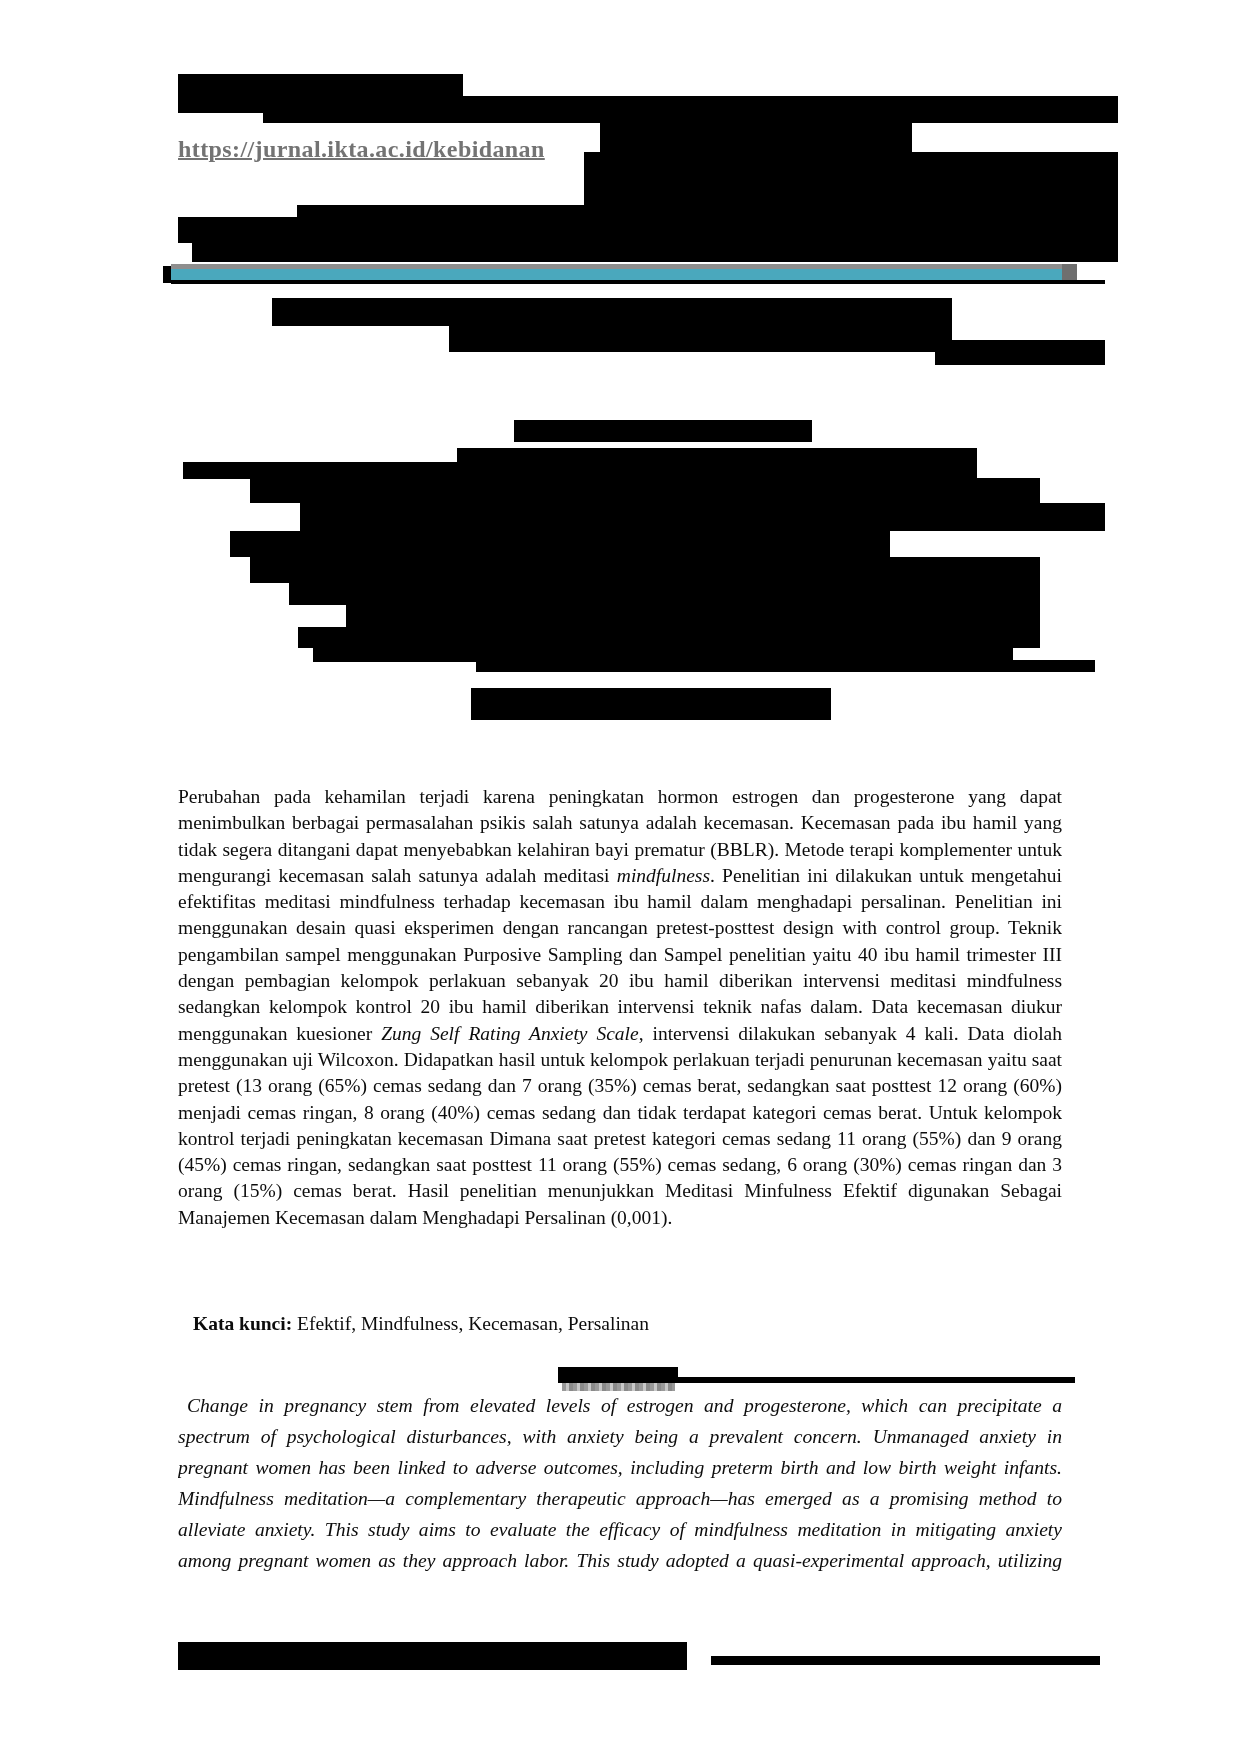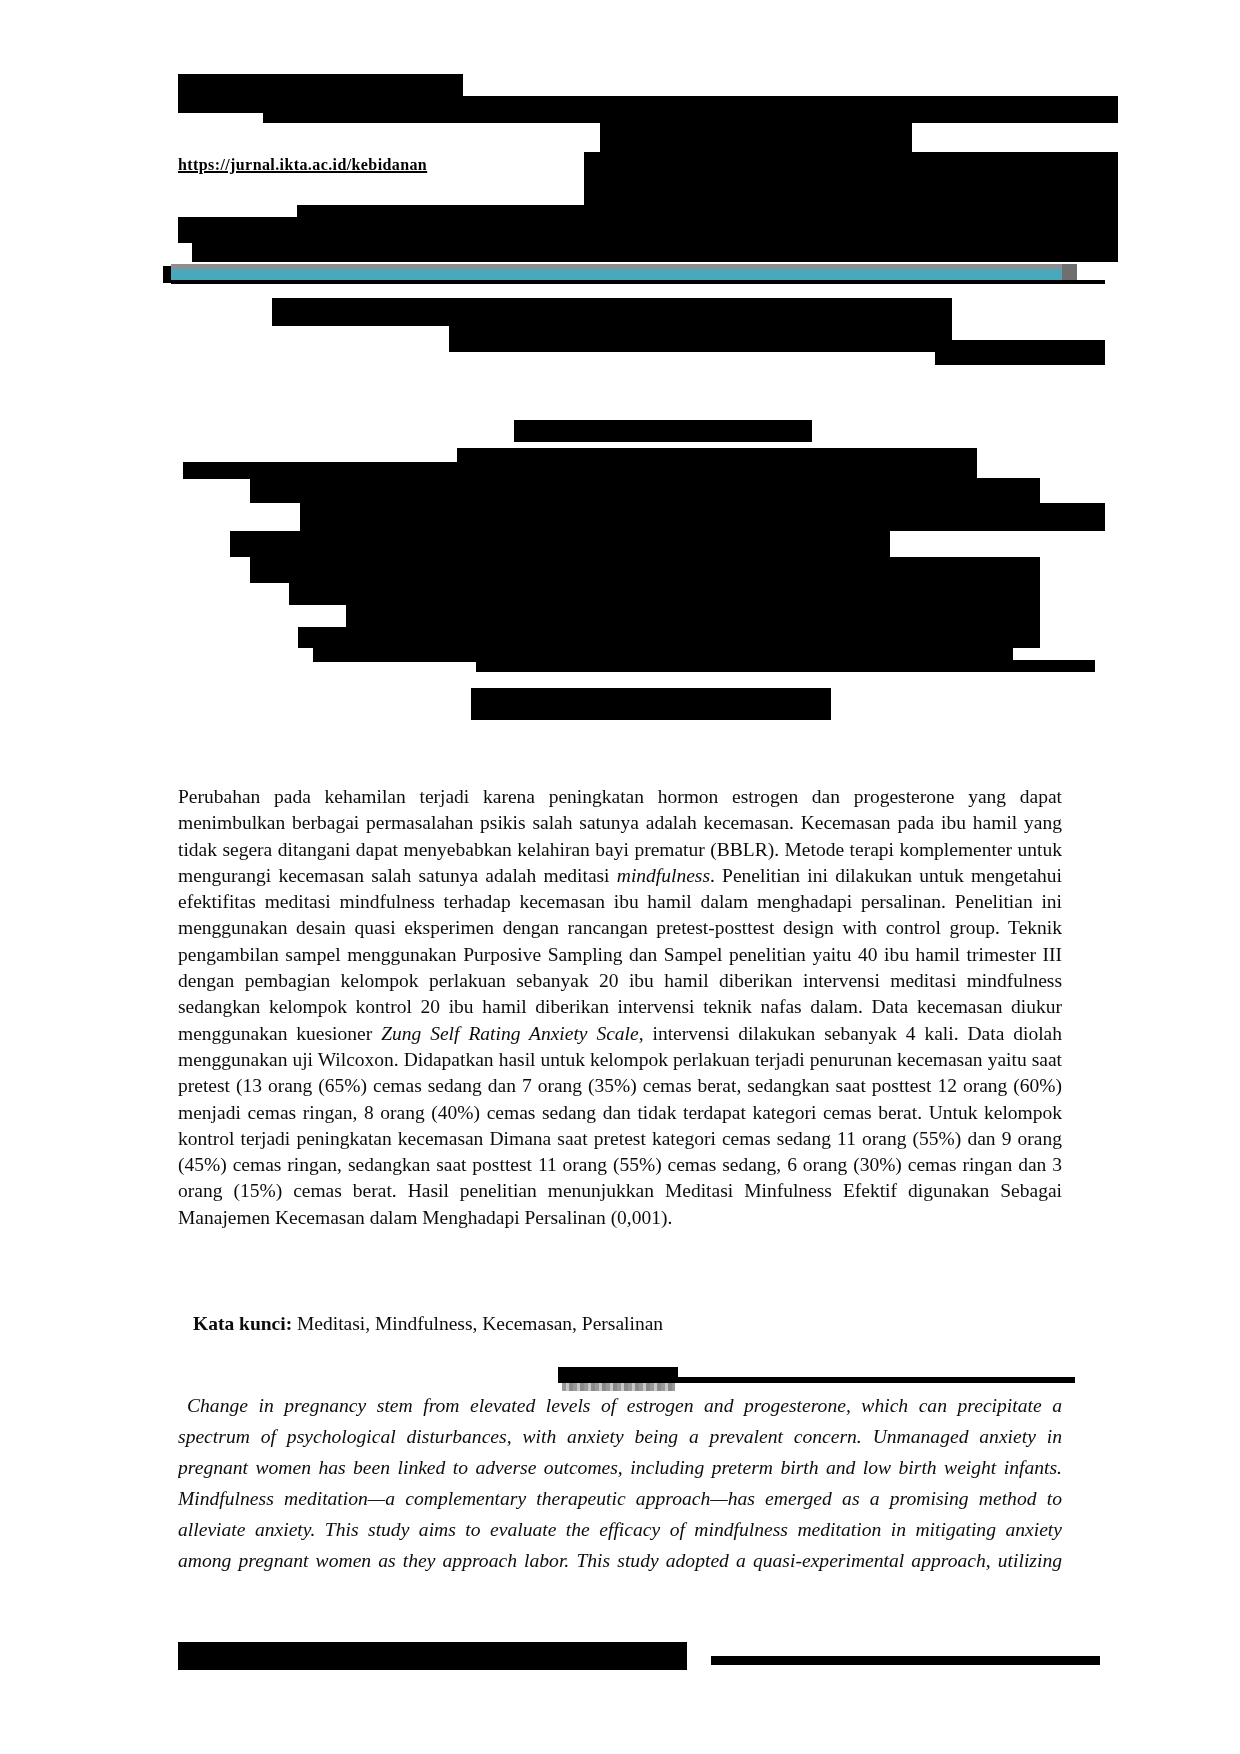--- a/index.html
+++ b/index.html
@@ -8,23 +8,23 @@
     width:1240px;height:1754px;
     background:#ffffff;
     margin:0 auto;
     font-family:"Liberation Serif","DejaVu Serif",serif;
     color:#0c0c0c;
     overflow:hidden;
   }
   .rd{position:absolute;background:#000;}
   
   .url{
-    position:absolute;left:178px;top:156px;
-    font-size:16px;font-weight:bold;letter-spacing:.4px;
-    color:#000000;text-decoration:underline;
+    position:absolute;left:178px;top:136px;
+    font-size:24px;font-weight:bold;letter-spacing:.4px;
+    color:#737373;text-decoration:underline;
     text-decoration-thickness:2px;
   }
   
   .rule-gray{position:absolute;left:171px;top:264px;width:906px;height:5px;background:#8e8e8e;}
   .rule-teal{position:absolute;left:171px;top:269px;width:891px;height:11px;background:#4aa8bd;}
   .rule-cap{position:absolute;left:1062px;top:264px;width:15px;height:16px;background:#6f6f6f;}
   .rule-tick{position:absolute;left:163px;top:266px;width:8px;height:17px;background:#000;}
   .rule-bottom{position:absolute;left:171px;top:280px;width:934px;height:4px;background:#000;}
   
   .h-abstrak{
@@ -93,21 +93,21 @@
   <div class="rd" style="left:289px;top:583px;width:751px;height:22px;"></div>
   <div class="rd" style="left:346px;top:605px;width:694px;height:22px;"></div>
   <div class="rd" style="left:298px;top:627px;width:742px;height:21px;"></div>
   <div class="rd" style="left:313px;top:648px;width:700px;height:14px;"></div>
   <div class="rd" style="left:476px;top:660px;width:619px;height:12px;"></div>
   <div class="rd" style="left:471px;top:688px;width:360px;height:32px;"></div>
 
 
   <p class="body-id"><span>Perubahan pada kehamilan terjadi karena peningkatan hormon estrogen dan progesterone yang dapat menimbulkan berbagai permasalahan psikis salah satunya adalah kecemasan. Kecemasan pada ibu hamil yang tidak segera ditangani dapat menyebabkan kelahiran bayi prematur (BBLR). Metode terapi komplementer untuk mengurangi kecemasan salah satunya adalah meditasi </span><i>mindfulness</i><span>. Penelitian ini dilakukan untuk mengetahui efektifitas meditasi mindfulness terhadap kecemasan ibu hamil dalam menghadapi persalinan. Penelitian ini menggunakan desain quasi eksperimen dengan rancangan pretest-posttest design with control group. Teknik pengambilan sampel menggunakan Purposive Sampling dan Sampel penelitian yaitu 40 ibu hamil trimester III dengan pembagian kelompok perlakuan sebanyak 20 ibu hamil diberikan intervensi meditasi mindfulness sedangkan kelompok kontrol 20 ibu hamil diberikan intervensi teknik nafas dalam. Data kecemasan diukur menggunakan kuesioner </span><i>Zung Self Rating Anxiety Scale</i><span>, intervensi dilakukan sebanyak 4 kali. Data diolah menggunakan uji Wilcoxon. Didapatkan hasil untuk kelompok perlakuan terjadi penurunan kecemasan yaitu saat pretest (13 orang (65%) cemas sedang dan 7 orang (35%) cemas berat, sedangkan saat posttest 12 orang (60%) menjadi cemas ringan, 8 orang (40%) cemas sedang dan tidak terdapat kategori cemas berat. Untuk kelompok kontrol terjadi peningkatan kecemasan Dimana saat pretest kategori cemas sedang 11 orang (55%) dan 9 orang (45%) cemas ringan, sedangkan saat posttest 11 orang (55%) cemas sedang, 6 orang (30%) cemas ringan dan 3 orang (15%) cemas berat. Hasil penelitian menunjukkan Meditasi Minfulness Efektif digunakan Sebagai Manajemen Kecemasan dalam Menghadapi Persalinan (0,001).</span></p>
 
-  <p class="kata"><b>Kata kunci:</b><span> Meditasi, Mindfulness, Kecemasan, Persalinan</span></p>
+  <p class="kata"><b>Kata kunci:</b><span> Efektif, Mindfulness, Kecemasan, Persalinan</span></p>
 
   <div class="rd" style="left:558px;top:1367px;width:120px;height:16px;"></div>
   <div class="rd" style="left:678px;top:1377px;width:397px;height:6px;"></div>
   <div class="remnant"></div>
 
   <p class="body-en">Change in pregnancy stem from elevated levels of estrogen and progesterone, which can precipitate a spectrum of psychological disturbances, with anxiety being a prevalent concern. Unmanaged anxiety in pregnant women has been linked to adverse outcomes, including preterm birth and low birth weight infants. Mindfulness meditation—a complementary therapeutic approach—has emerged as a promising method to alleviate anxiety. This study aims to evaluate the efficacy of mindfulness meditation in mitigating anxiety among pregnant women as they approach labor. This study adopted a quasi-experimental approach, utilizing a pretest-posttest</p>
 
   <div class="rd" style="left:178px;top:1642px;width:509px;height:28px;"></div>
   <div class="rd" style="left:711px;top:1656px;width:389px;height:9px;"></div>
 

